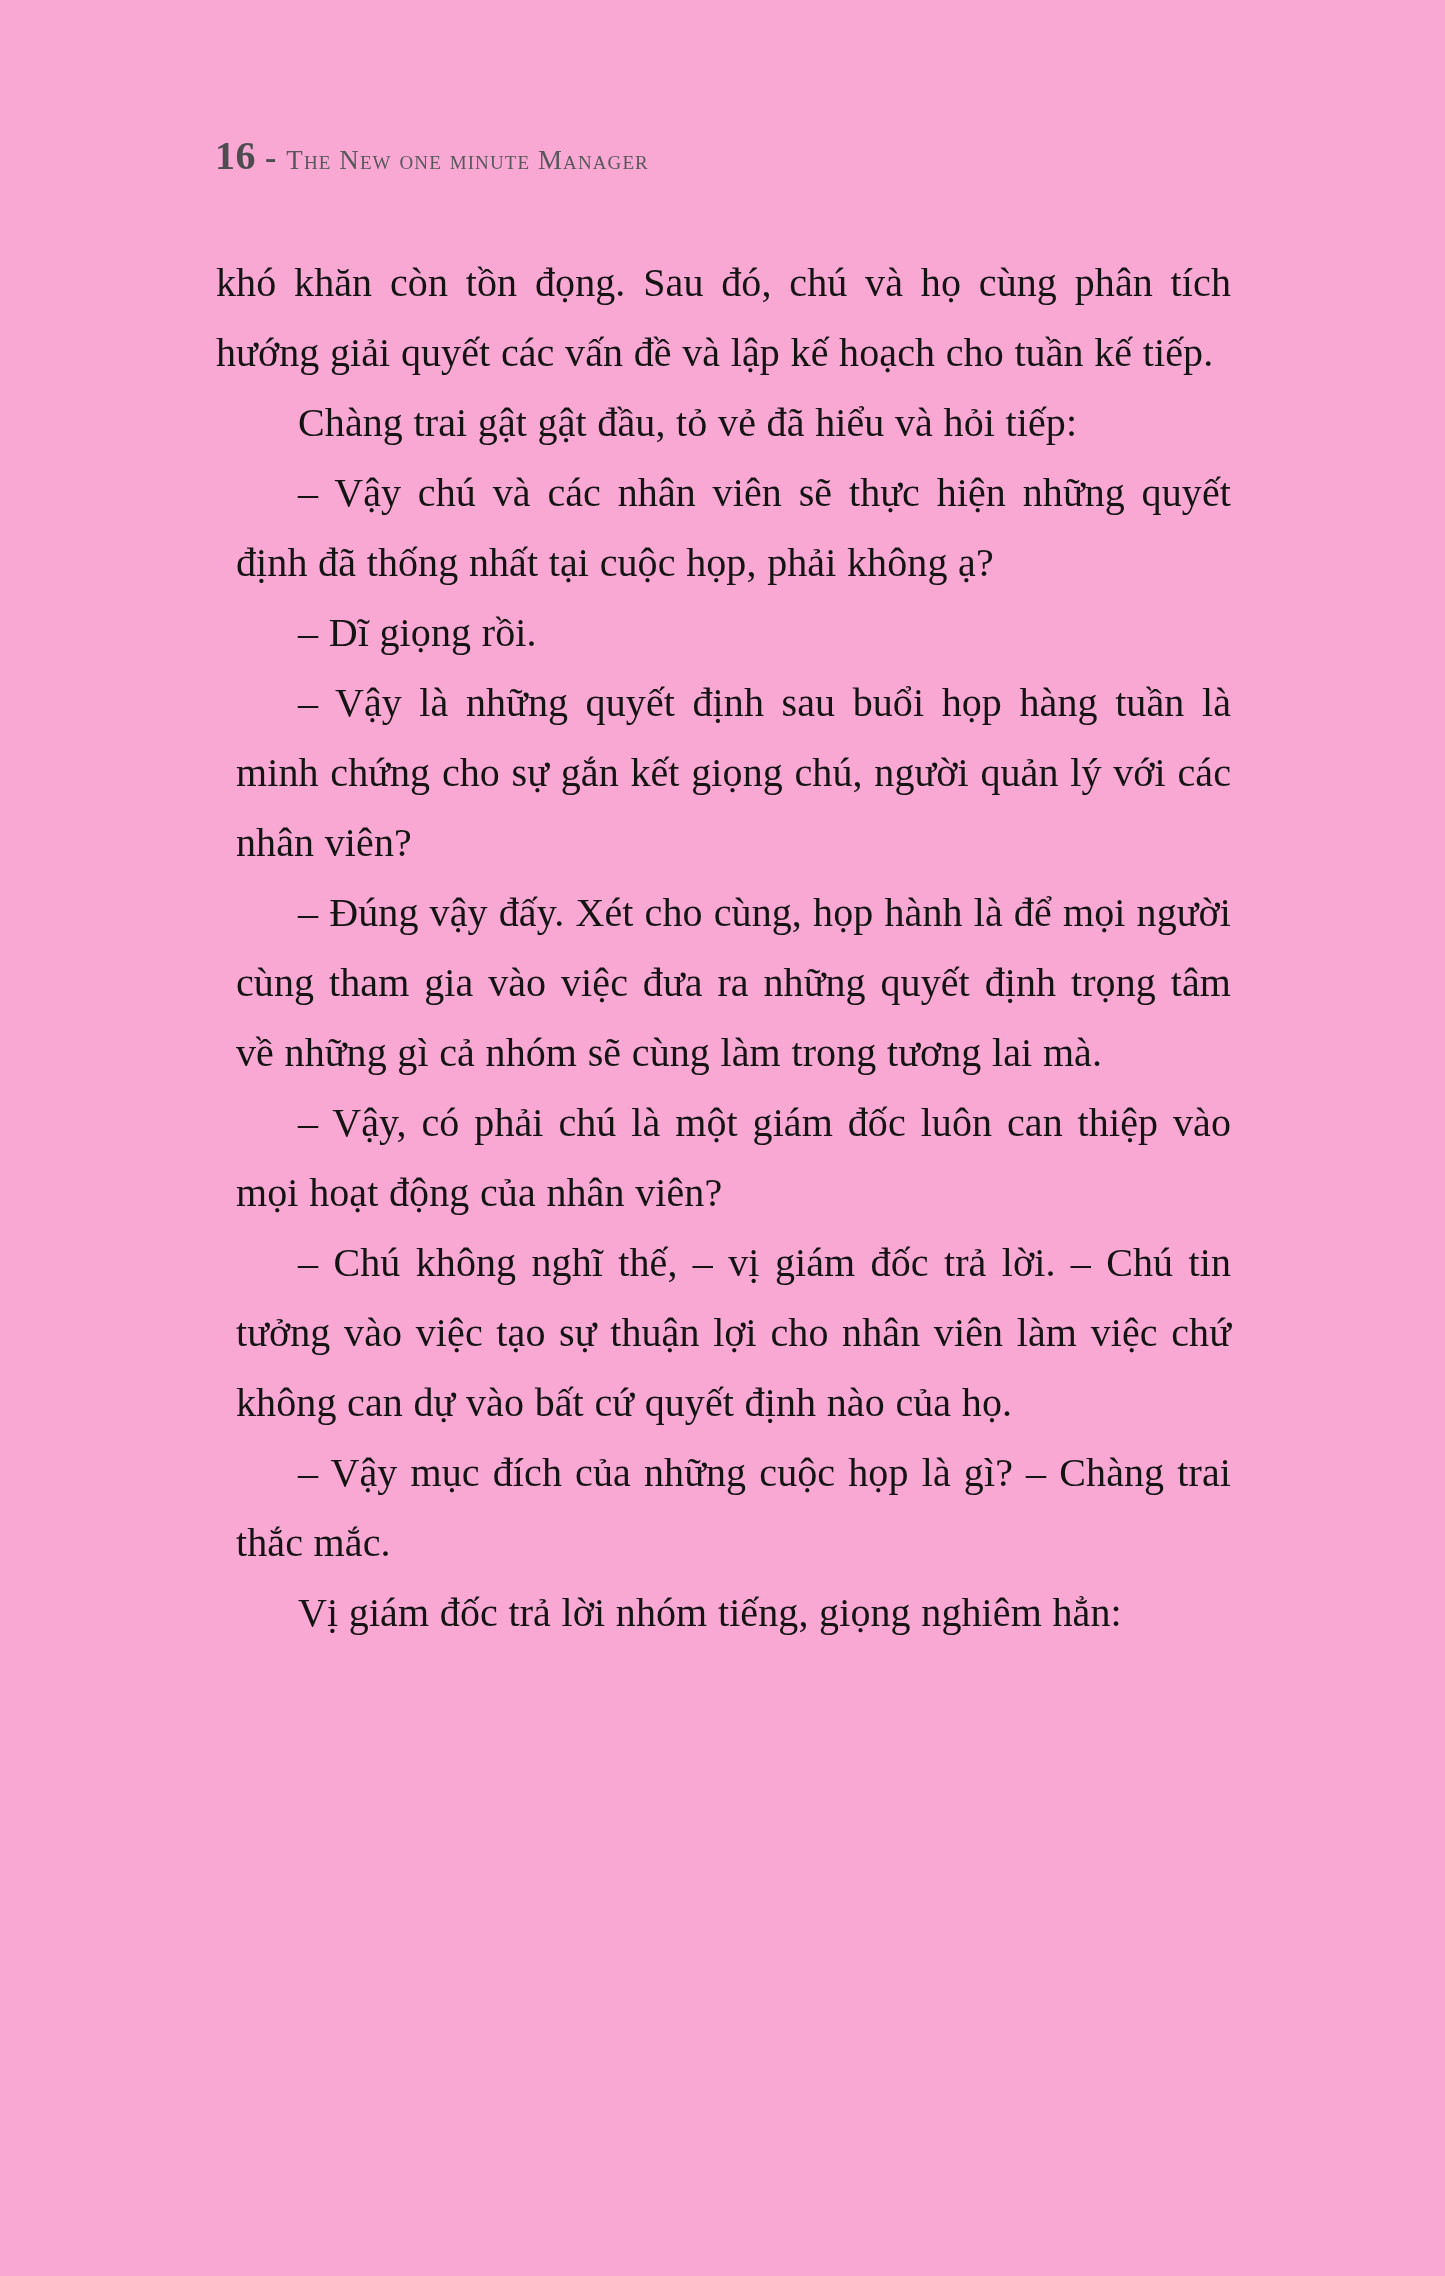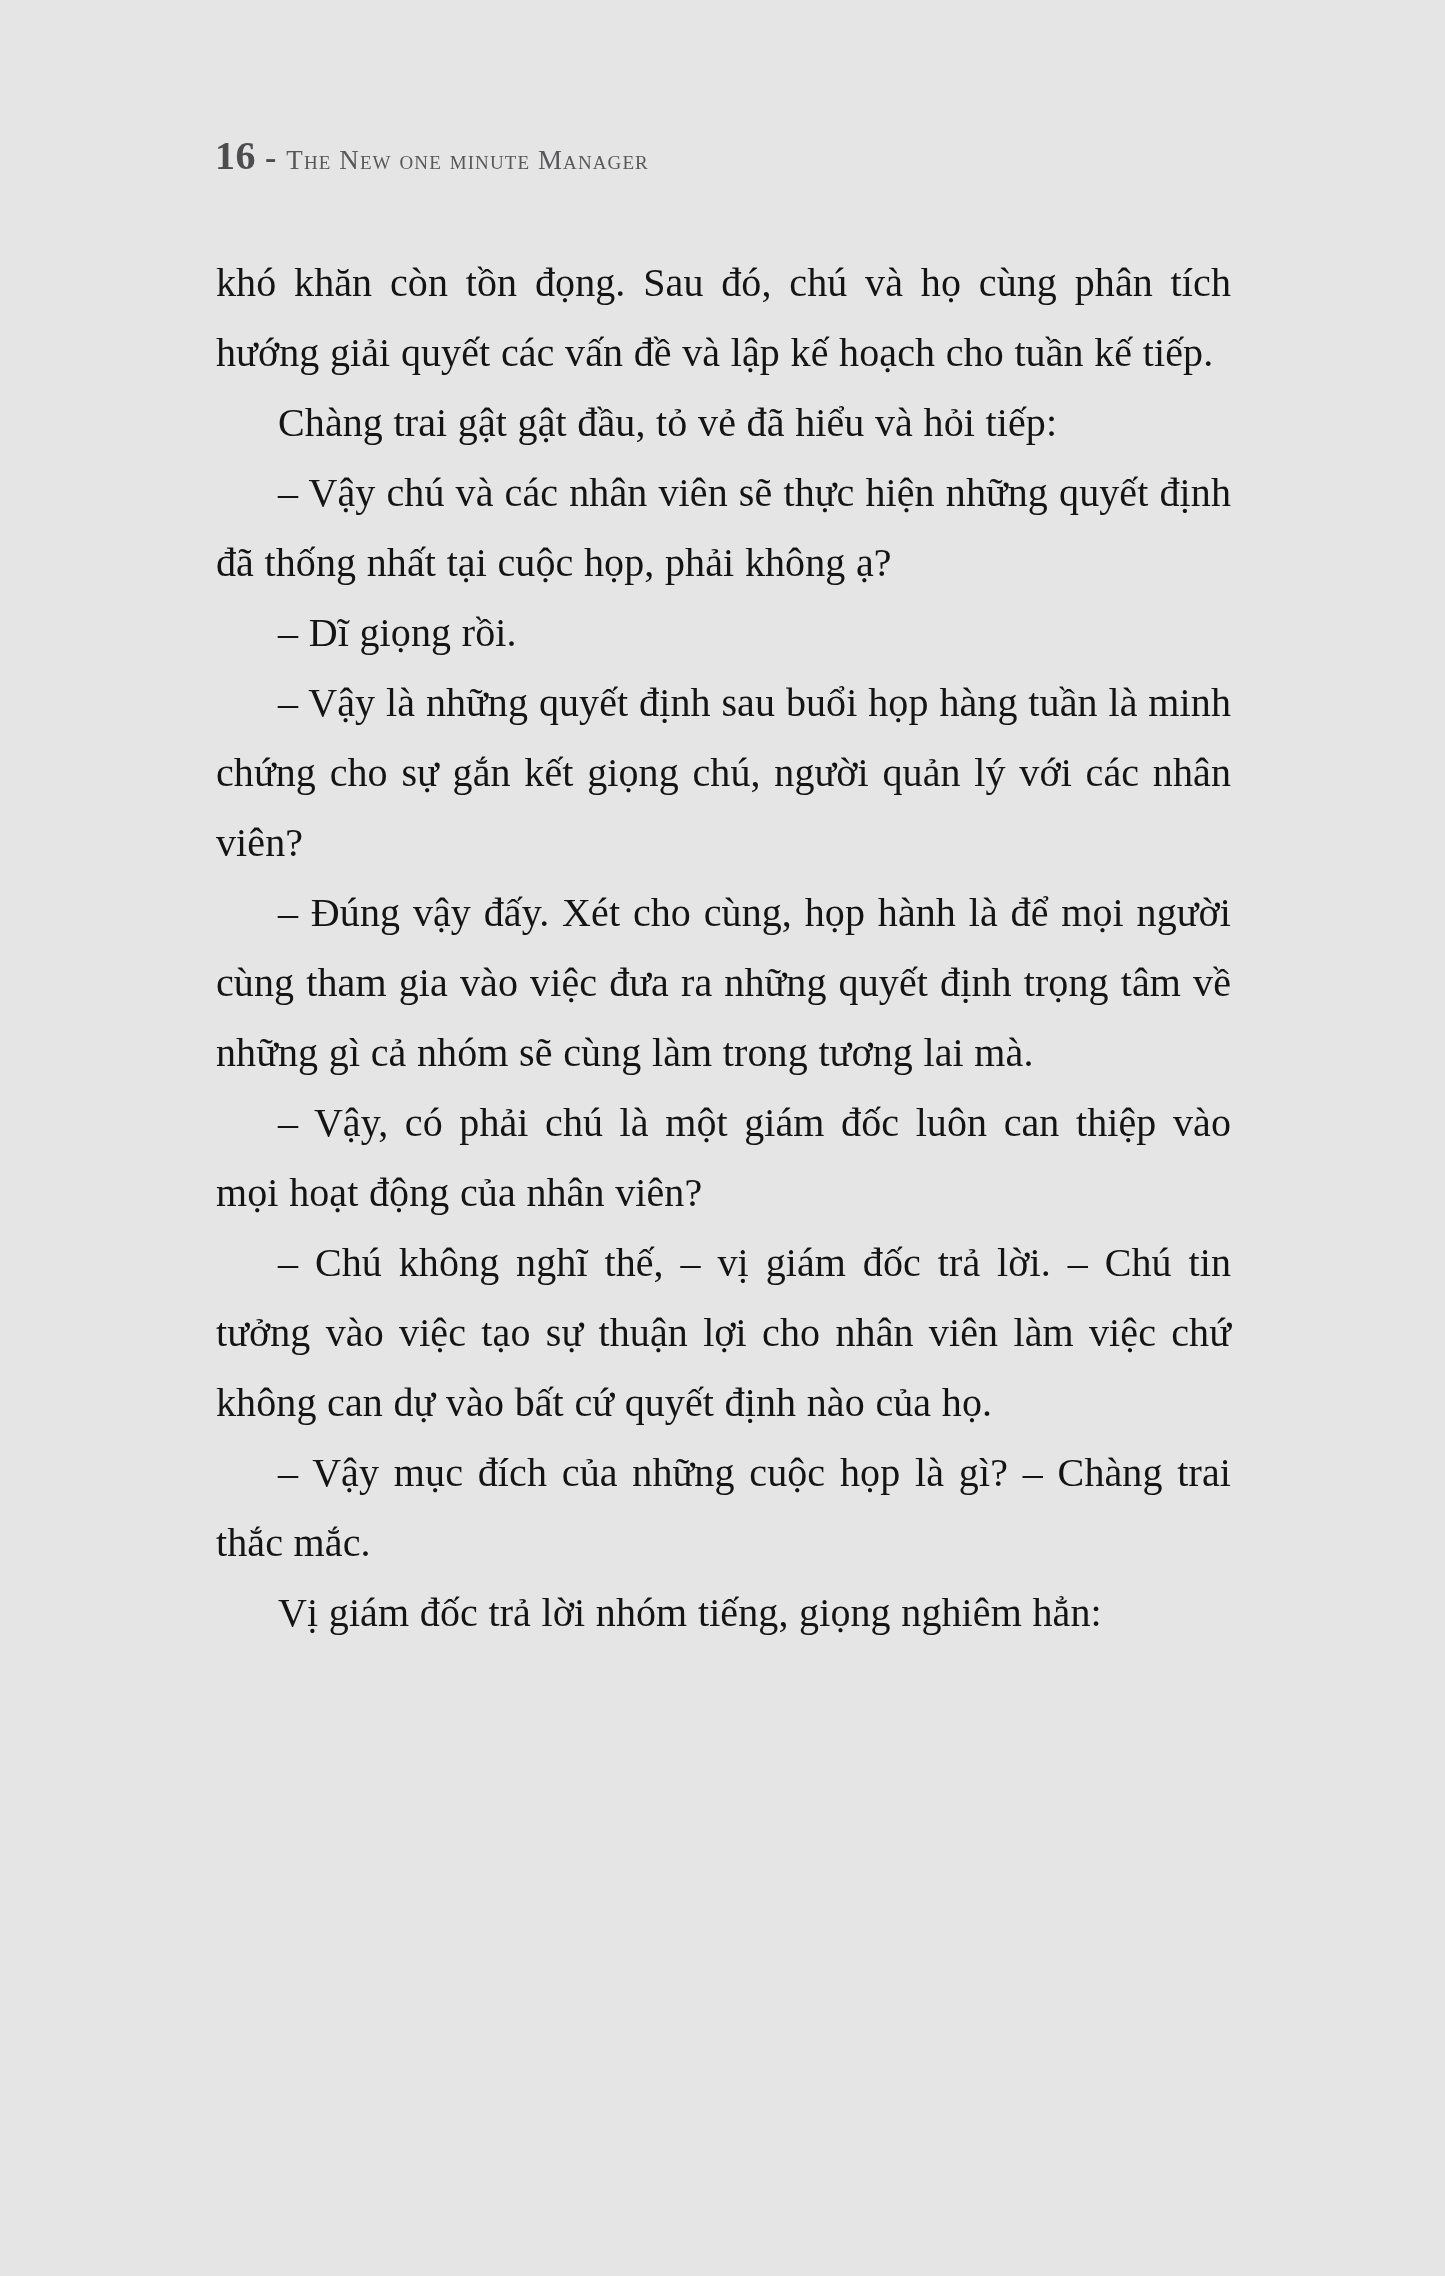--- a/index.html
+++ b/index.html
@@ -4,21 +4,21 @@
 <style>
   html, body {
     margin: 0;
     padding: 0;
     background: #ffffff;
   }
   .page {
     position: relative;
     width: 1445px;
     height: 2276px;
-    background: #e5e5e5;
+    background: #f9a8d4;
     margin: 0 auto;
     overflow: hidden;
     font-family: "Liberation Serif", "DejaVu Serif", serif;
     color: #111111;
   }
 
   
   .running-header {
     position: absolute;
     left: 215px;
@@ -63,20 +63,21 @@
     text-justify: inter-word;
     letter-spacing: 0.1px;
     word-spacing: 0.5px;
     color: #141414;
   }
   p.para.indent {
     text-indent: 62px;
   }
   p.para + p.para {
     margin-top: 0;
+    margin-left: 20px;
   }
 </style>
 </head>
 <body>
 
 <div class="page">
 
   <div class="running-header">
     <span class="folio">16</span>
     <span class="folio-sep">-</span>

